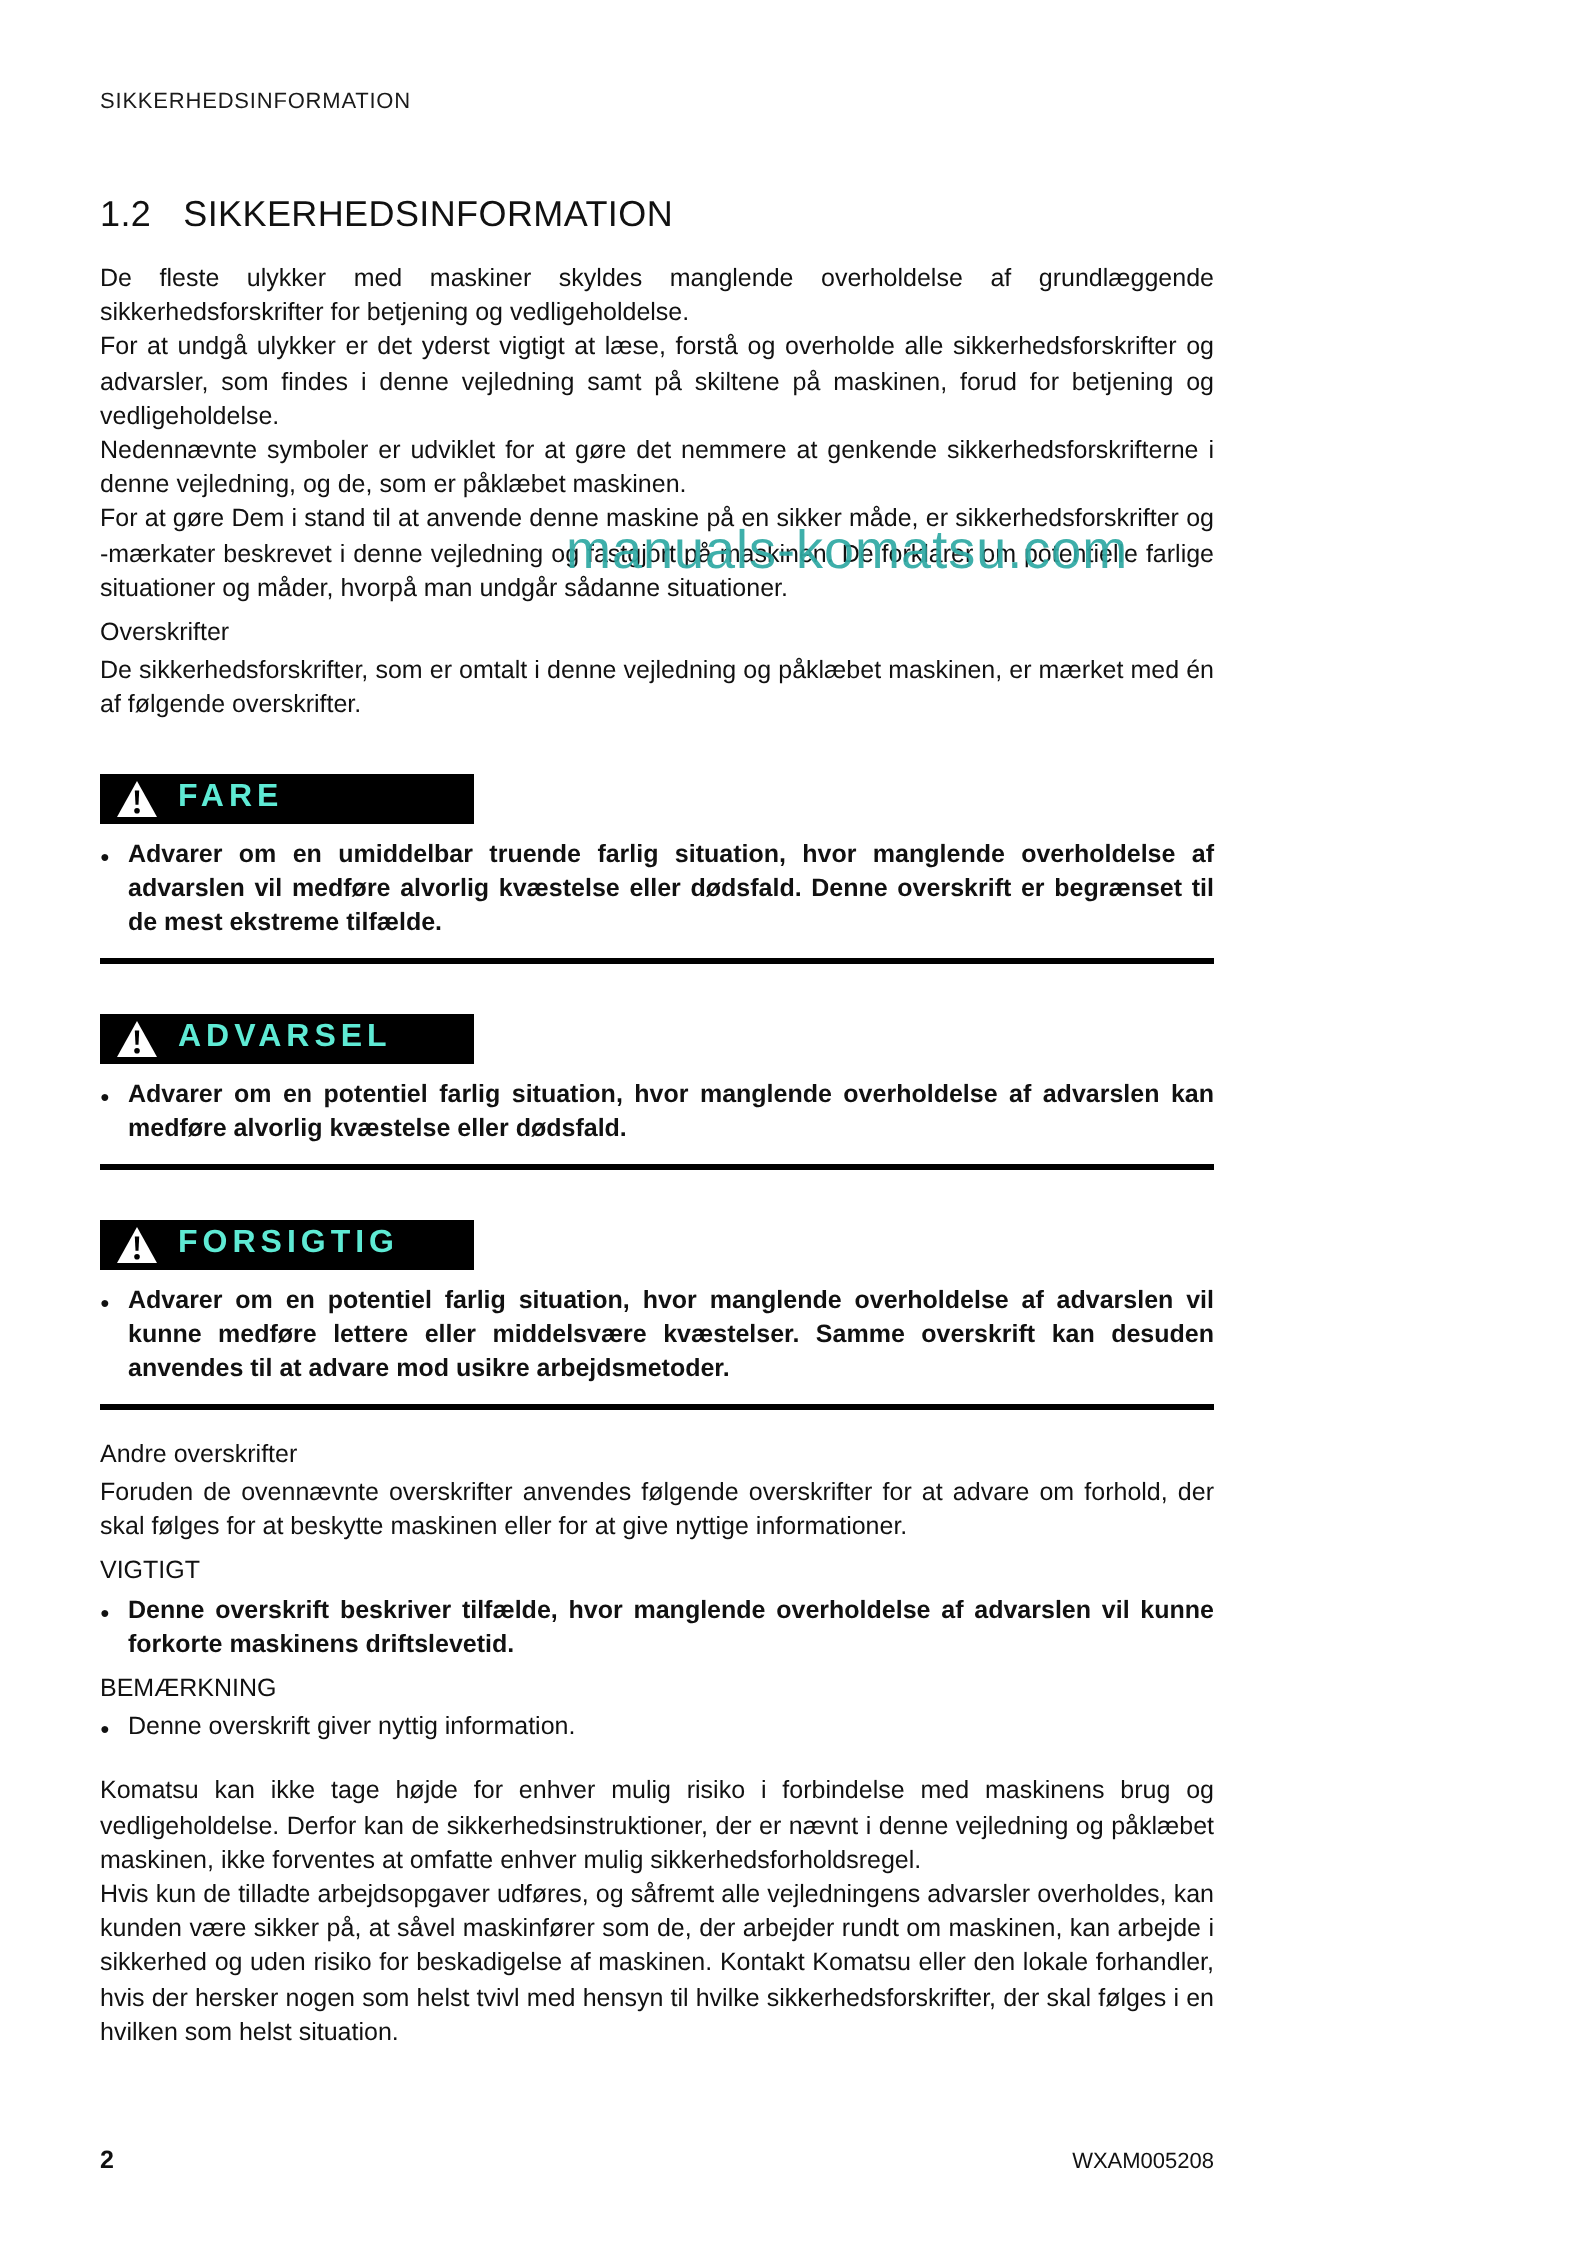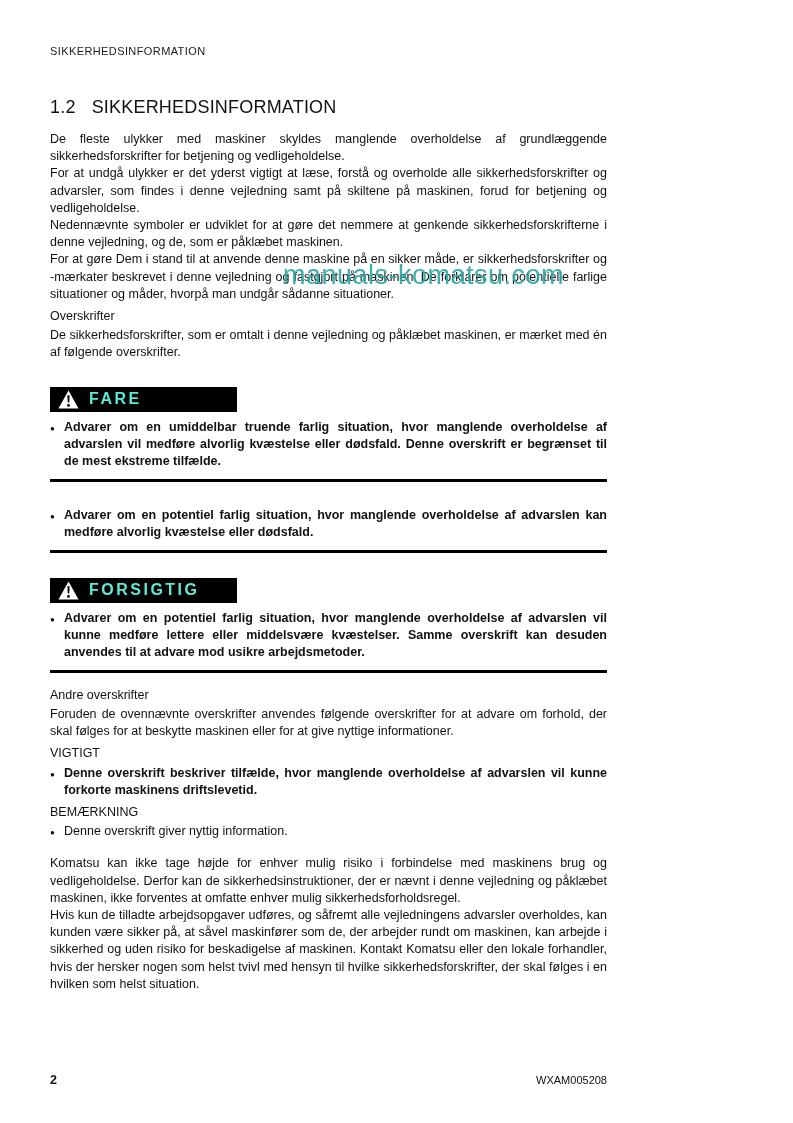--- a/index.html
+++ b/index.html
@@ -144,20 +144,30 @@
       <span class="warn-label">FARE</span>
     </div>
     <div class="bullet-row bold-text">
       <span class="bullet-marker">●</span>
       <p class="bullet-text">Advarer om en umiddelbar truende farlig situation, hvor manglende overholdelse af advarslen vil medføre alvorlig kvæstelse eller dødsfald. Denne overskrift er begrænset til de mest ekstreme tilfælde.</p>
     </div>
     <div class="rule"></div>
   </section>
 
   <section class="warning">
+    <div class="warning-box">
+      <span class="warn-icon">
+        <svg width="21" height="19" viewBox="0 0 21 19" aria-hidden="true">
+          <path d="M10.5 0.5 L20.5 18.5 L0.5 18.5 Z" fill="#ffffff"></path>
+          <path d="M9.4 5.2 h2.2 l-0.35 7.2 h-1.5 Z" fill="#000000"></path>
+          <circle cx="10.5" cy="15.4" r="1.4" fill="#000000"></circle>
+        </svg>
+      </span>
+      <span class="warn-label">ADVARSEL</span>
+    </div>
     <div class="bullet-row bold-text">
       <span class="bullet-marker">●</span>
       <p class="bullet-text">Advarer om en potentiel farlig situation, hvor manglende overholdelse af advarslen kan medføre alvorlig kvæstelse eller dødsfald.</p>
     </div>
     <div class="rule"></div>
   </section>
 
   <section class="warning">
     <div class="warning-box">
       <span class="warn-icon">

